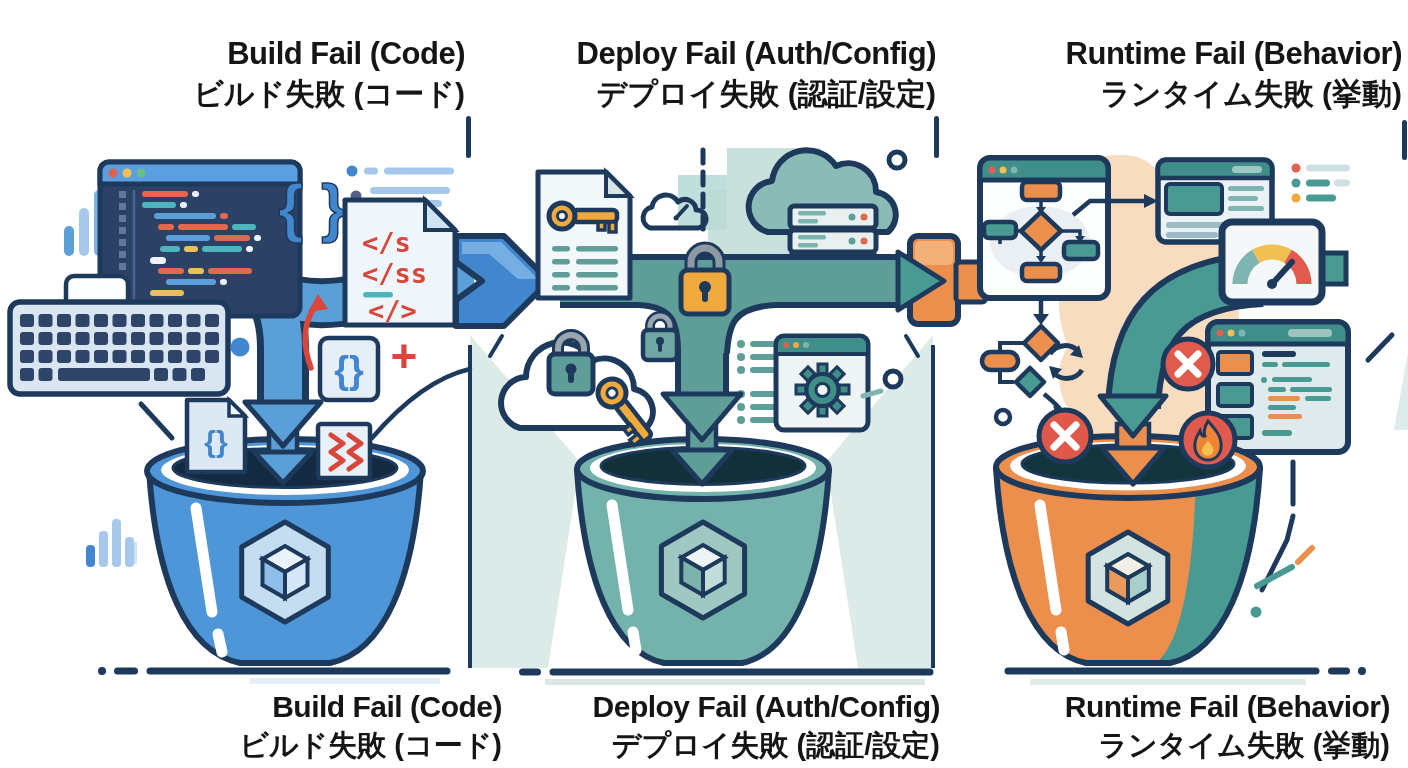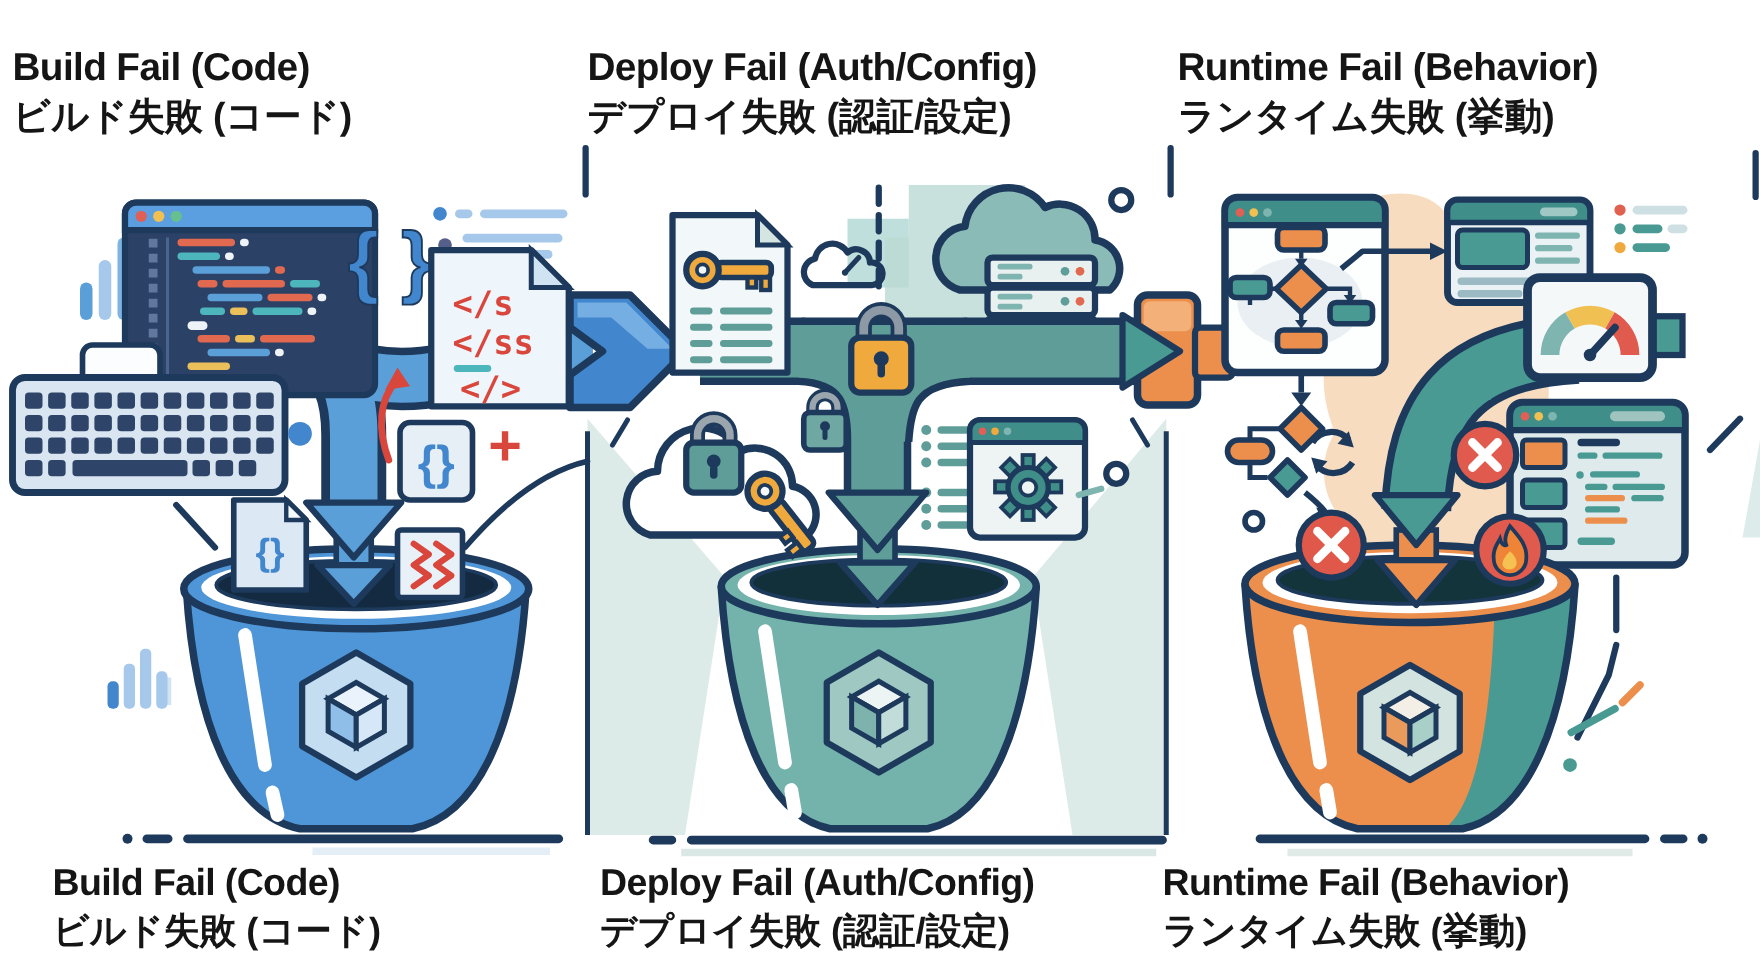--- a/index.html
+++ b/index.html
@@ -1,19 +1,19 @@
 <!DOCTYPE html>
 <html><head>
 <meta charset="utf-8">
 <style>
   html,body{margin:0;padding:0;background:#ffffff;}
   body{width:1408px;height:768px;position:relative;overflow:hidden;
        font-family:"Liberation Sans","DejaVu Sans",sans-serif;}
   .stage{position:absolute;inset:0;width:1408px;height:768px;}
-  .title{position:absolute;text-align:left;color:#151515;font-weight:700;line-height:1.0;}
+  .title{position:absolute;text-align:right;color:#151515;font-weight:700;line-height:1.0;}
   .title .en{font-size:31px;letter-spacing:-0.5px;}
   .title .ja{font-size:30px;margin-top:10px;letter-spacing:0px;}
   .title.bottom .en{font-size:30px;}
   .title.bottom .ja{font-size:29px;margin-top:9px;}
   svg text{user-select:none;}
   .code-red{font-family:"DejaVu Sans Mono","Liberation Mono",monospace;font-weight:700;}
 </style>
 </head>
 <body>
 

